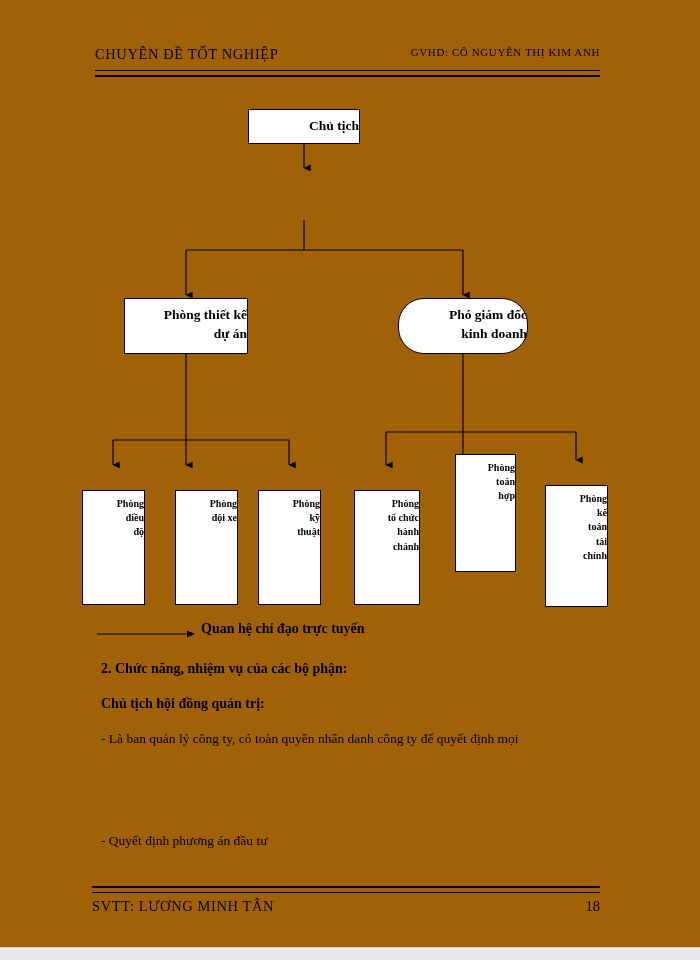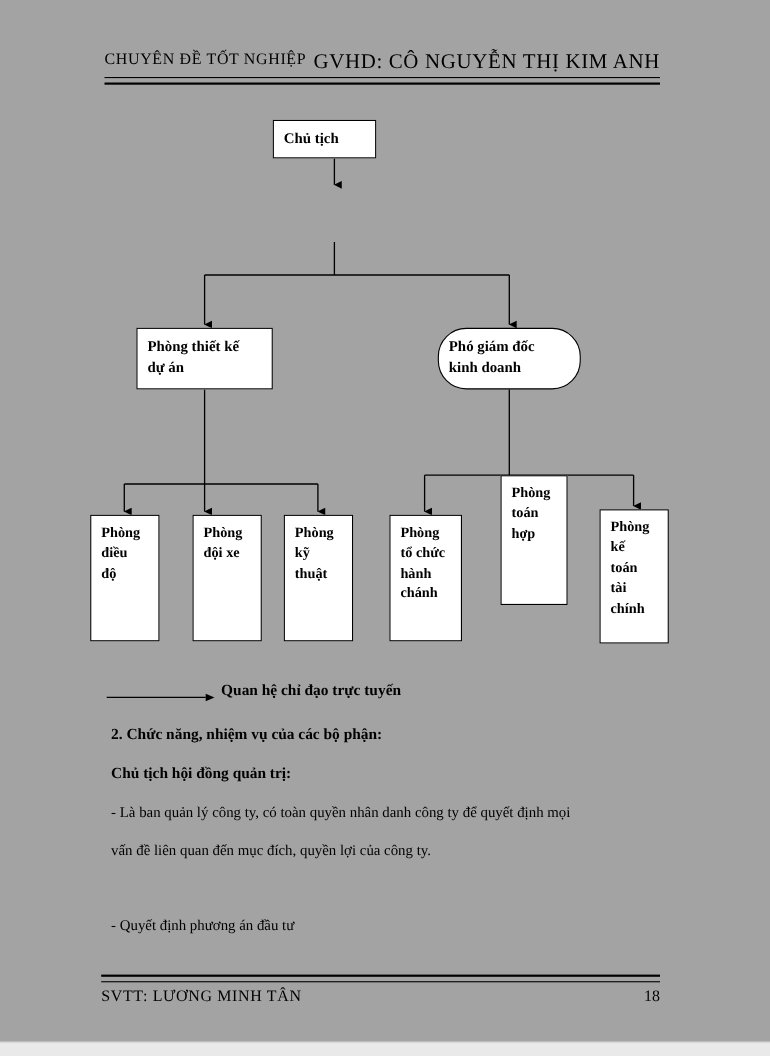--- a/index.html
+++ b/index.html
@@ -6,35 +6,36 @@
   body{
     width:700px;height:960px;
     background:#ffffff;
     font-family:"Liberation Serif", serif;
     color:#000;
     position:relative;
     overflow:hidden;
   }
   .page{
     position:absolute;left:0;top:0;width:700px;height:960px;
-    background:#a3a3a3;
+    background:#a16207;
+    text-align:right;
   }
   
   .header{
     position:absolute;left:95px;top:46px;width:505px;height:28px;
   }
   .header .h-left{
     position:absolute;left:0;top:0;
     font-family:"Liberation Serif", serif;
     font-size:14.5px;letter-spacing:0.6px;white-space:nowrap;
   }
   .header .h-right{
     position:absolute;right:0;top:0;
     font-family:"Liberation Serif", serif;
-    font-size:19px;letter-spacing:0.6px;white-space:nowrap;margin-left:24px;
+    font-size:11px;letter-spacing:0.6px;white-space:nowrap;margin-left:24px;
   }
   .header-rule{
     position:absolute;left:95px;top:70px;width:505px;height:4px;
     border-top:1px solid #000;border-bottom:2px solid #000;
   }
   
   .footer-rule{
     position:absolute;left:92px;top:886px;width:508px;height:4px;
     border-top:2px solid #000;border-bottom:1px solid #000;
   }
@@ -56,21 +57,21 @@
     border:1px solid #000;
     background:#fff;
     box-sizing:border-box;
     font-family:"Liberation Serif", serif;
     font-weight:bold;
     font-size:13.5px;
     line-height:1.42;
     padding:6px 0 0 9px;
     z-index:3;
   }
-  .node.sm{font-size:13px;}
+  .node.sm{font-size:10px;margin-top:22px;}
   svg.links{
     position:absolute;left:0;top:0;width:700px;height:620px;
     z-index:1;
   }
   
   .legend{
     position:absolute;left:93px;top:623px;width:420px;height:24px;
   }
   .legend-label{
     position:absolute;left:108px;top:-2px;
@@ -127,21 +128,21 @@
         <path d="M289,440 L289,465" marker-end="url(#arw)"></path>
 
         <path d="M463,354 L463,432"></path>
         <path d="M386,432 L576,432"></path>
         <path d="M386,432 L386,465" marker-end="url(#arw)"></path>
         <path d="M463,432 L463,465" marker-end="url(#arw)"></path>
         <path d="M576,432 L576,460" marker-end="url(#arw)"></path>
       </g>
     </svg>
 
-    <div class="node" style="left:248px;top:109px;width:94px;height:35px;">
+    <div class="node" style="left:248px;top:109px;width:112px;height:35px;">
       <div>Chủ tịch</div>
     </div>
 
 
     <div class="node" style="left:124px;top:298px;width:124px;height:56px;">
       <div>Phòng thiết  kế</div>
       <div>dự án</div>
     </div>
 
     <div class="node" style="left:398px;top:298px;width:130px;height:56px;border-radius:26px;">
@@ -200,21 +201,20 @@
     </svg>
     <div class="legend-label">Quan hệ chỉ đạo trực tuyến</div>
   </div>
 
   <div class="btext bold" style="top:661px;">2. Chức năng, nhiệm vụ của các bộ phận:</div>
 
   <div class="btext bold" style="top:696px;">Chủ tịch hội đồng quản trị:</div>
 
   <div class="btext" style="top:731px;">- Là ban quản lý công ty, có toàn quyền nhân danh công ty để quyết định mọi</div>
 
-  <div class="btext" style="top:765px;">vấn đề liên quan đến mục đích, quyền lợi của công ty.</div>
 
 
   <div class="btext" style="top:833px;">- Quyết định phương án đầu tư</div>
 
   <div class="footer-rule"></div>
   <div class="footer">
     <div class="f-left">SVTT: LƯƠNG MINH TÂN</div>
     <div class="f-right">18</div>
   </div>
 

